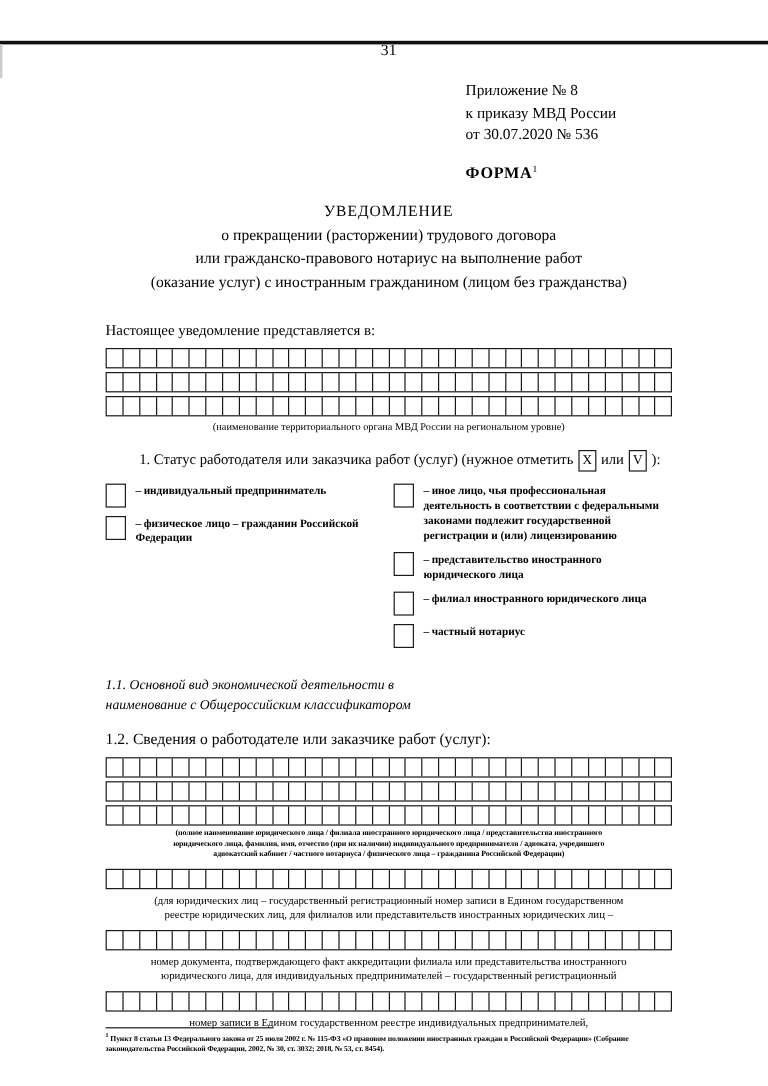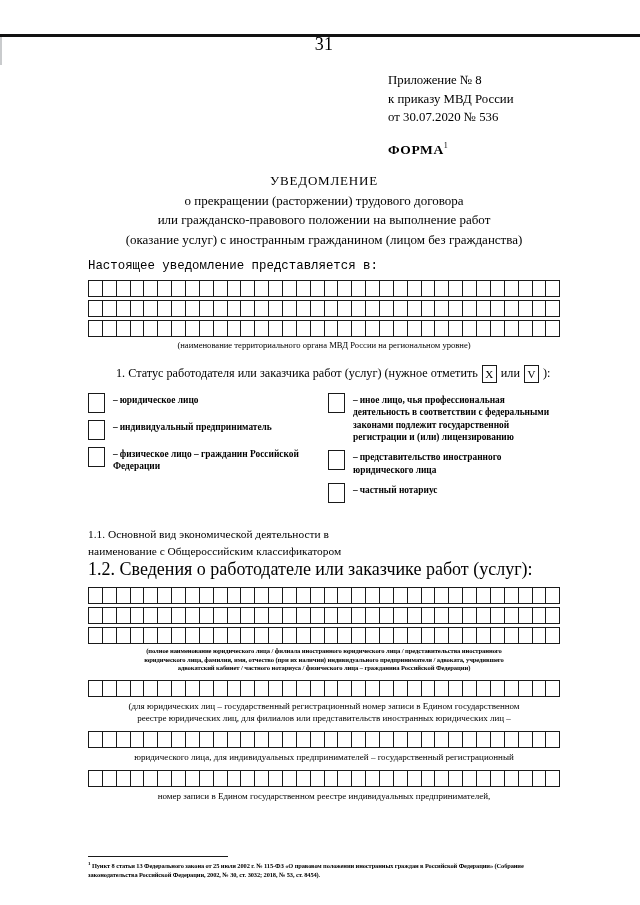--- a/index.html
+++ b/index.html
@@ -34,21 +34,21 @@
     width: 2px; height: 28px;
     background: #c9cbcd;
   }
   .content {
     position: relative;
     padding: 0 80px 0 88px;
   }
 
   .page-number {
     text-align: center;
-    font-size: 18px;
+    font-size: 13px;
     margin: 34px 0 0 0;
     letter-spacing: .2px;
   }
 
   .appendix-block {
     margin-top: 16px;
     margin-left: 300px;
     font-size: 12.8px;
     line-height: 1.45;
   }
@@ -69,23 +69,22 @@
 
   .title-block {
     margin-top: 14px;
     text-align: center;
     font-size: 13px;
     line-height: 1.5;
   }
   .title-block .t1 { letter-spacing: .8px; }
 
   .lead-line {
-    margin-top: 10px;
+    margin-top: 24px;
     font-size: 12.4px;
-    font-family: Liberation Mono, monospace;
   }
 
   
   .grid-row {
     display: flex;
     width: 100%;
     margin-bottom: 3px;
     border: 1px solid #1a1a1a;
     box-sizing: border-box;
     height: 17px;
@@ -165,20 +164,21 @@
     line-height: 1.32;
     padding-top: 1px;
   }
   .opt .lbl .dash { margin-right: 2px; }
 
   
   .sec11 {
     display: flex;
     margin-top: 16px;
     align-items: flex-start;
+    font-style: italic;
   }
   .sec11 .txt {
     font-size: 11.4px;
     line-height: 1.45;
     width: 320px;
   }
   .sec11 .codewrap {
     margin-left: 8px;
     margin-top: 18px;
     width: 152px;
@@ -190,21 +190,22 @@
     box-sizing: border-box;
   }
   .code-grid .cell {
     flex: 1 1 0;
     border-right: 1px solid #1a1a1a;
     box-sizing: border-box;
   }
   .code-grid .cell:last-child { border-right: none; }
 
   .sec12-head {
-    font-size: 18px;
+    margin-top: 12px;
+    font-size: 13px;
   }
 
   
   .footnote {
     position: absolute;
     left: 88px;
     right: 72px;
     top: 822px;
   }
   .footnote .rule {
@@ -238,21 +239,21 @@
       <div>от 30.07.2020 № 536</div>
     </div>
 
     <div class="form-word">
       <span>ФОРМА</span><sup>1</sup>
     </div>
 
     <div class="title-block">
       <div class="t1">УВЕДОМЛЕНИЕ</div>
       <div>о прекращении (расторжении) трудового договора</div>
-      <div>или гражданско-правового положении на выполнение работ</div>
+      <div>или гражданско-правового нотариус на выполнение работ</div>
       <div>(оказание услуг) с иностранным гражданином (лицом без гражданства)</div>
     </div>
 
     <div class="lead-line">Настоящее уведомление представляется в:</div>
 
     <div class="grid-group" id="submitted-to-grid">
         <div class="grid-row">
           <div class="cell"></div>
           <div class="cell"></div>
           <div class="cell"></div>
@@ -366,44 +367,44 @@
     <div class="section-head">
       <span>1. Статус работодателя или заказчика работ (услуг) (нужное отметить</span>
       <span class="mark-box">X</span>
       <span>или</span>
       <span class="mark-box">V</span>
       <span>):</span>
     </div>
 
     <div class="status-columns">
       <div class="status-col left" id="status-left">
-          <div class="opt">
-            <div class="chk"></div>
-            <div class="lbl"><span class="dash">–</span><span>юридическое лицо</span></div>
-          </div>
           <div class="opt">
             <div class="chk"></div>
             <div class="lbl"><span class="dash">–</span><span>индивидуальный предприниматель</span></div>
           </div>
           <div class="opt">
             <div class="chk"></div>
             <div class="lbl"><span class="dash">–</span><span>физическое лицо – гражданин Российской Федерации</span></div>
           </div>
         </div>
       <div class="status-col right" id="status-right">
           <div class="opt">
             <div class="chk"></div>
             <div class="lbl"><span class="dash">–</span><span>иное лицо, чья профессиональная деятельность в соответствии с федеральными законами подлежит государственной регистрации и (или) лицензированию</span></div>
           </div>
           <div class="opt">
             <div class="chk"></div>
             <div class="lbl"><span class="dash">–</span><span>представительство иностранного юридического лица</span></div>
           </div>
           <div class="opt">
             <div class="chk"></div>
+            <div class="lbl"><span class="dash">–</span><span>филиал иностранного юридического лица</span></div>
+          </div>
+          <div class="opt">
+            <div class="chk"></div>
             <div class="lbl"><span class="dash">–</span><span>частный нотариус</span></div>
           </div>
         </div>
     </div>
 
     <div class="sec11">
       <div class="txt">
         <div>1.1. Основной вид экономической деятельности в</div>
         <div>наименование с Общероссийским классификатором</div>
       </div>
@@ -602,20 +603,21 @@
           <div class="cell"></div>
           <div class="cell"></div>
           <div class="cell"></div>
           <div class="cell"></div>
           <div class="cell"></div>
           <div class="cell"></div>
           <div class="cell"></div>
         </div>
       </div>
     <div class="caption mid">
+      <div>номер документа, подтверждающего факт аккредитации филиала или представительства иностранного</div>
       <div>юридического лица, для индивидуальных предпринимателей – государственный регистрационный</div>
     </div>
 
     <div class="grid-group" id="egrip-grid">
         <div class="grid-row">
           <div class="cell"></div>
           <div class="cell"></div>
           <div class="cell"></div>
           <div class="cell"></div>
           <div class="cell"></div>

